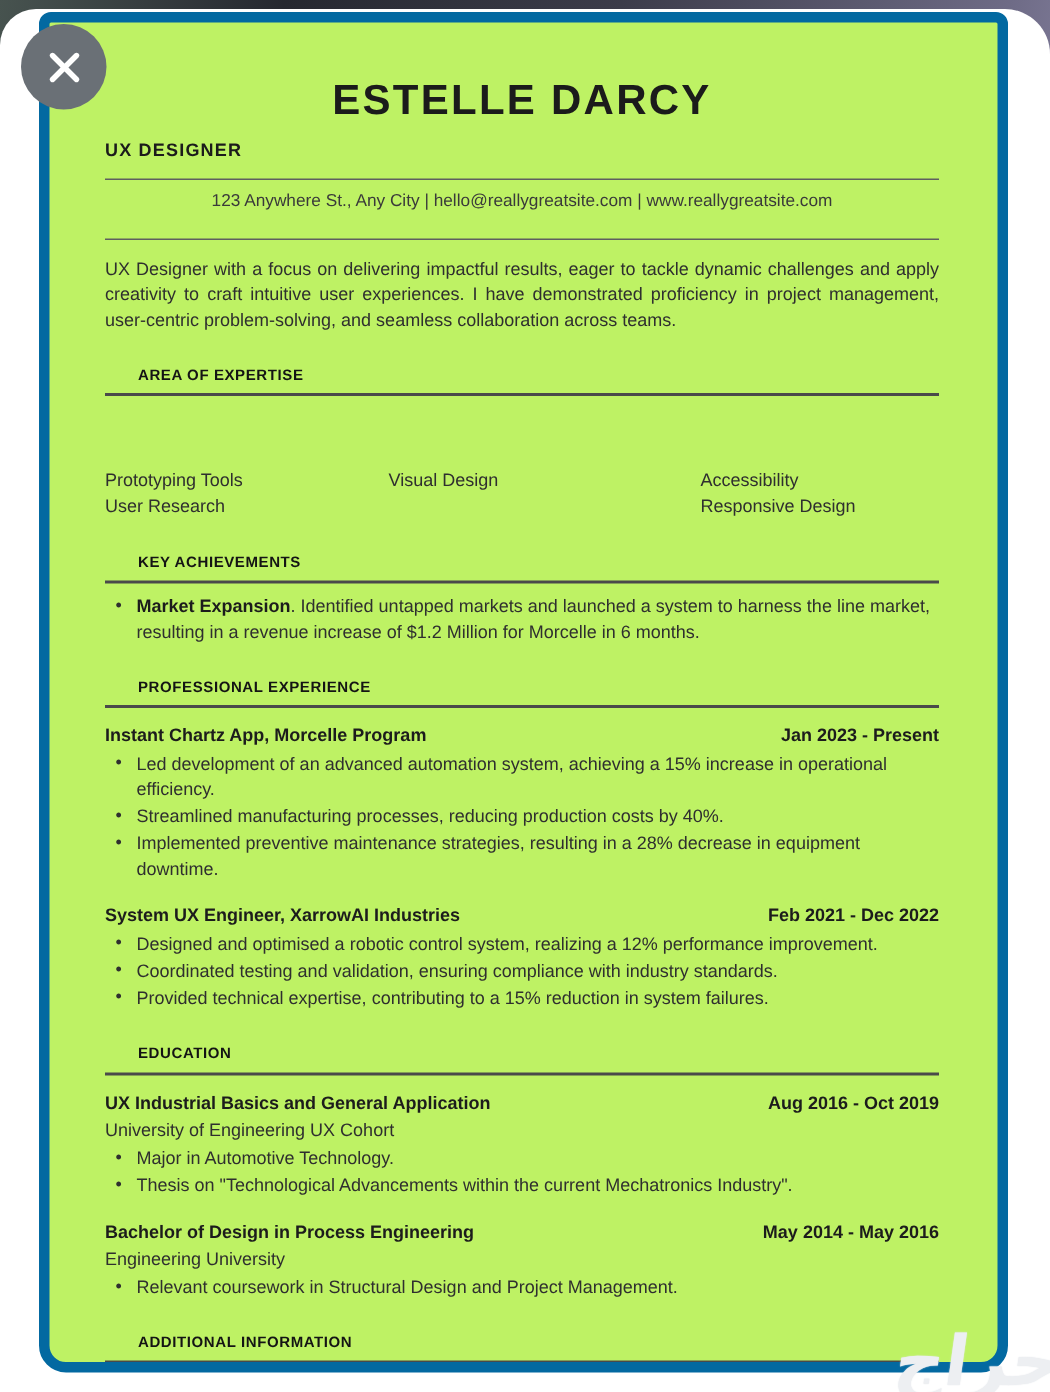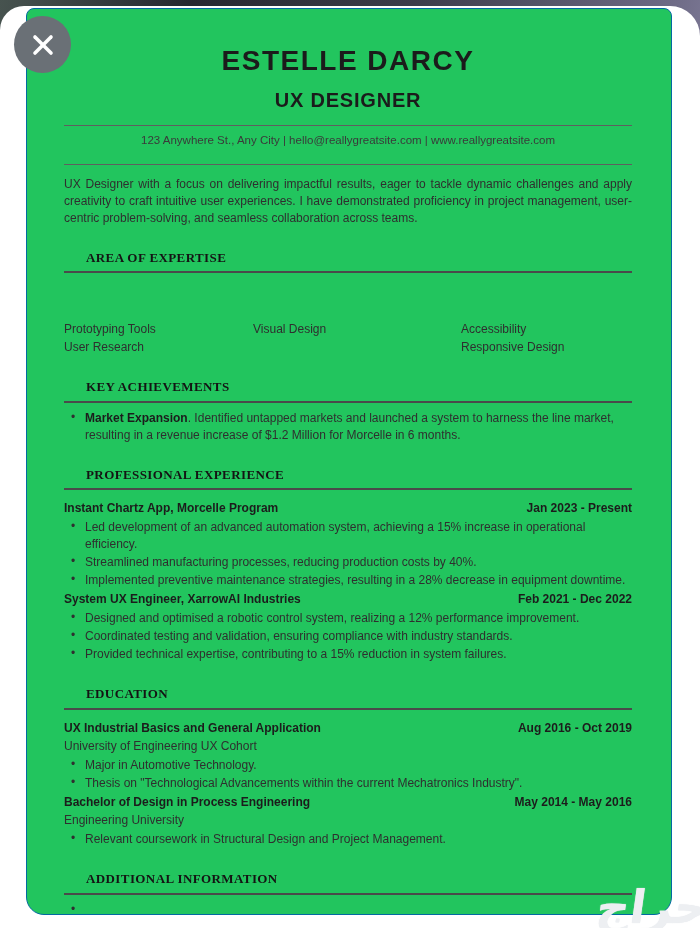--- a/index.html
+++ b/index.html
@@ -16,66 +16,65 @@
   }
   .handle {
     position: absolute; top: 3px; left: 50%; transform: translateX(-50%);
     width: 62px; height: 8px; border-radius: 4px;
     background: #d7d9de;
   }
   .page {
     position: absolute; left: 26px; top: 2px;
     width: 646px; height: 907px;
     box-sizing: border-box;
-    background: #22c55e;
-    border: 1px solid #0369a1;
+    background: #bef264;
+    border: 7px solid #0369a1;
     border-radius: 8px 8px 18px 18px;
     overflow: hidden;
   }
   .content {
     padding: 30px 39px 0 37px;
     color: #2f2f2f;
     font-size: 12px;
     line-height: 1.42;
   }
   .name {
     margin: 6px 0 0; text-align: center;
     font-size: 28px; font-weight: bold; letter-spacing: 1.5px;
     color: #1b1b1b; line-height: 1.15;
   }
   .role {
-    margin: 9px 0 0; text-align: center;
-    font-size: 20px; font-weight: bold; letter-spacing: 0.8px;
+    margin: 9px 0 0; text-align: left;
+    font-size: 12px; font-weight: bold; letter-spacing: 0.8px;
     color: #1b1b1b;
   }
   .hr-strong {
     border: 0; border-top: 1.5px solid #5f5f5f;
     margin: 10px 0 0;
   }
   .contact {
     text-align: center; padding: 6px 0;
     font-size: 11.5px; color: #3a3a3a;
   }
   .summary { margin: 11px 0 0; text-align: justify; }
   .sec { margin-top: 22px; }
   .sec-title {
     margin: 0 0 0 22px;
-    font-size: 13px; font-weight: bold; letter-spacing: 0.4px;
+    font-size: 10px; font-weight: bold; letter-spacing: 0.4px;
     color: #141414;
-    font-family: Liberation Serif, serif;
   }
   .sec-rule { height: 2px; background: #4a4a4a; margin: 4px 0 7px; }
   .exp-grid { display: grid; grid-template-columns: 189px 208px auto; margin-top: 48px; }
   .exp-col div { line-height: 1.45; }
   .blist { list-style: none; margin: 2px 0 0; padding: 0; }
   .blist li { position: relative; padding-left: 21px; margin-top: 1px; }
   .blist li::before { content: "\2022"; position: absolute; left: 7px; top: -1px; }
   .blist b, .job-head, .entry-head { color: #1c1c1c; }
   .job { margin-top: 12px; }
-  .job + .job, .entry + .entry { margin-top: 2px; }
+  .job + .job, .entry + .entry { margin-top: 14px; }
   .job-head, .entry-head {
     display: flex; justify-content: space-between; align-items: center;
     font-weight: bold;
   }
   .dates { font-weight: bold; white-space: nowrap; }
   .school { margin-top: 1px; }
   .close-btn {
     position: absolute; left: 14px; top: 16px;
     width: 57px; height: 57px; border-radius: 50%;
     background: #6a7076; border: none; padding: 0;

